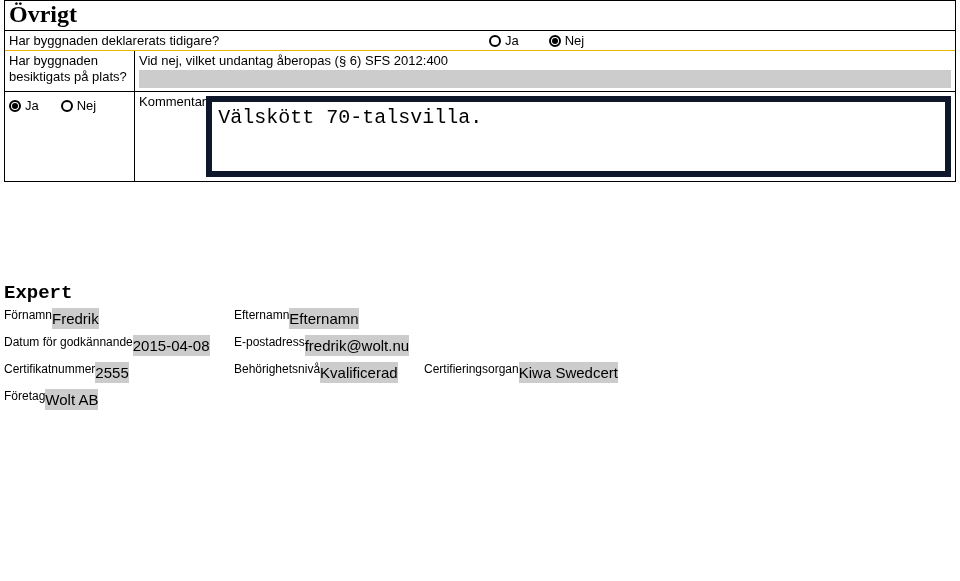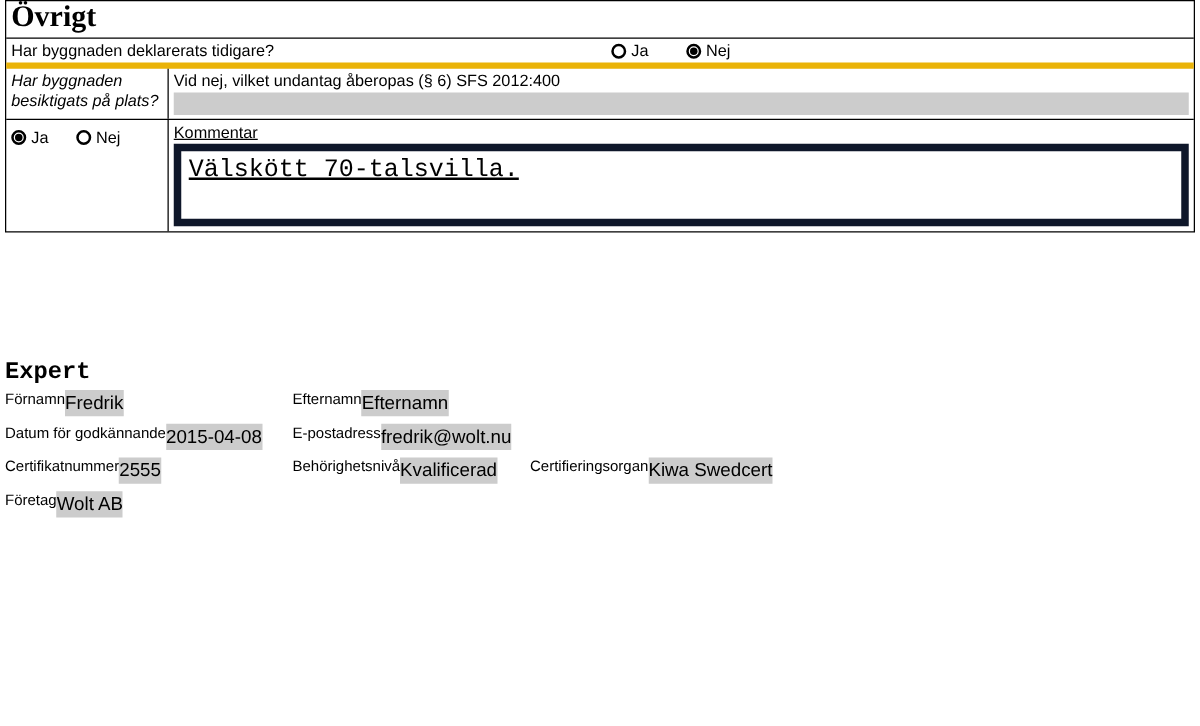--- a/index.html
+++ b/index.html
@@ -21,21 +21,21 @@
     font-weight: bold;
     font-size: 24px;
     padding: 0 4px 2px 4px;
     border-bottom: 1px solid #000;
   }
   .row {
     display: flex;
     align-items: center;
   }
   .q1-row {
-    border-bottom: 5px solid #eab308;
+    border-bottom: 1px solid #eab308;
     padding: 2px 4px;
   }
   .q1-text { flex: 0 0 480px; }
   .radio-group { display: flex; align-items: center; gap: 30px; }
   .radio-item { display: flex; align-items: center; gap: 4px; }
   .radio {
     width: 12px; height: 12px;
     border: 2px solid #000;
     border-radius: 50%;
     display: inline-flex;
@@ -47,21 +47,20 @@
     width: 6px; height: 6px;
     background: #000;
     border-radius: 50%;
   }
   .q2-row { display: flex; align-items: stretch; }
   .q2-left {
     flex: 0 0 130px;
     padding: 2px 4px;
     border-right: 1px solid #000;
     line-height: 1.25;
-    font-style: italic;
   }
   .q2-right {
     flex: 1;
     display: flex;
     flex-direction: column;
   }
   .q2-label { padding: 2px 4px 0 4px; }
   .grey-field {
     background: #ccc;
     height: 18px;
@@ -77,22 +76,21 @@
     border-right: 1px solid #000;
     padding: 6px 4px;
     display: flex;
     align-items: flex-start;
     gap: 22px;
   }
   .row3-right {
     flex: 1;
     padding: 2px 4px 4px 4px;
     display: flex;
-    flex-direction: column;
-    text-decoration: underline;
+    flex-direction: row;
   }
   .comment-box {
     border: 6px solid #0f172a;
     flex: 1;
     padding: 4px 6px;
     font-family: "Courier New", Courier, monospace;
     font-size: 20px;
     margin-top: 2px;
     min-height: 60px;
   }

